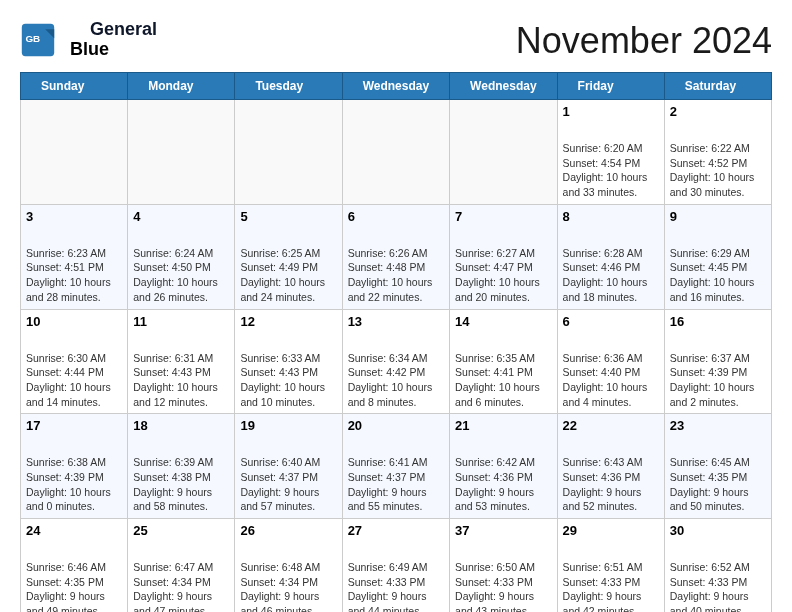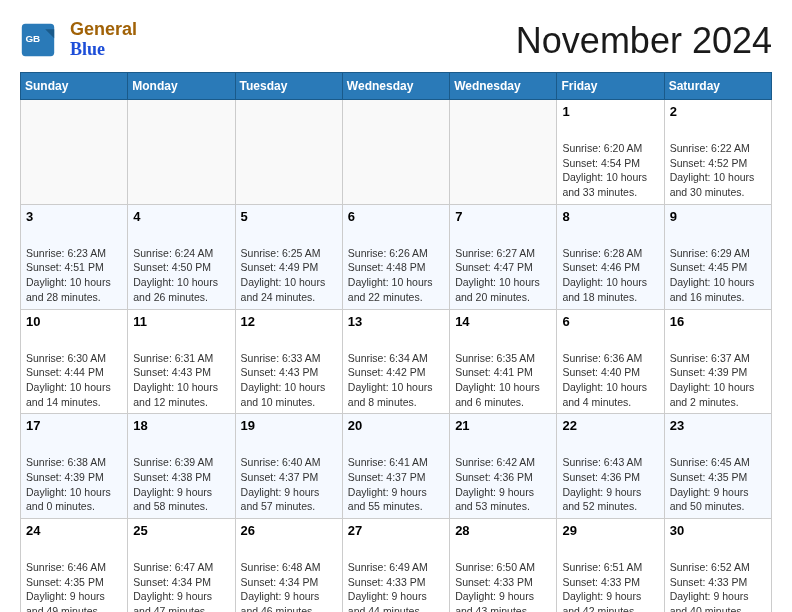--- a/index.html
+++ b/index.html
@@ -21,21 +21,22 @@
       align-items: center;
       gap: 14px;
     }
     .logo-text {
       font-size: 18px;
       font-weight: bold;
       color: #1a1a1a;
       line-height: 1.1;
     }
     .logo-text span {
-      color: #a16207;
+      color: #0f172a;
+      margin-left: 20px;
     }
     .logo-icon {
       width: 36px;
       height: 36px;
     }
     .title-area {
       text-align: center;
       margin-left: 33px;
     }
     .month-title {
@@ -48,21 +49,21 @@
       color: #555;
     }
     .calendar {
       width: 100%;
       border-collapse: collapse;
       font-size: 11px;
     }
     .calendar th {
       background: #2a7ab8;
       color: #fff;
-      padding: 6px 4px;
+      padding: 6px 20px;
       text-align: left;
       font-size: 12px;
       font-weight: 600;
       border: 1px solid #1a5a8a;
     }
     .calendar td {
       border: 1px solid #ccc;
       vertical-align: top;
       padding: 4px 5px;
       width: calc(100%/7);
@@ -93,21 +94,21 @@
 
 <div class="header-area">
   <div class="logo">
     <svg class="logo-icon" viewBox="0 0 40 40">
       <rect x="2" y="2" width="36" height="36" rx="4" fill="#2a7ab8"></rect>
       <text x="6" y="22" font-family="Arial" font-size="11" fill="white" font-weight="bold">GB</text>
       <polygon points="28,8 38,8 38,18" fill="#1a5a8a"></polygon>
     </svg>
     <div class="logo-text">
       <div><span>General</span></div>
-      <div style="color:#1d4ed8;font-family:Liberation Serif, serif;">Blue</div>
+      <div style="color:#000000;">Blue</div>
     </div>
   </div>
   <div class="title-area">
     <div class="month-title">November 2024</div>
   </div>
 </div>
 
 <table class="calendar">
   <thead>
     <tr>
@@ -237,21 +238,21 @@
         </td>
         <td>
           <span class="day-number">26</span>
           <div class="day-info">Sunrise: 6:48 AM<br>Sunset: 4:34 PM<br>Daylight: 9 hours<br>and 46 minutes.</div>
         </td>
         <td>
           <span class="day-number">27</span>
           <div class="day-info">Sunrise: 6:49 AM<br>Sunset: 4:33 PM<br>Daylight: 9 hours<br>and 44 minutes.</div>
         </td>
         <td>
-          <span class="day-number">28</span>
+          <span class="day-number">37</span>
           <div class="day-info">Sunrise: 6:50 AM<br>Sunset: 4:33 PM<br>Daylight: 9 hours<br>and 43 minutes.</div>
         </td>
         <td>
           <span class="day-number">29</span>
           <div class="day-info">Sunrise: 6:51 AM<br>Sunset: 4:33 PM<br>Daylight: 9 hours<br>and 42 minutes.</div>
         </td>
         <td>
           <span class="day-number">30</span>
           <div class="day-info">Sunrise: 6:52 AM<br>Sunset: 4:33 PM<br>Daylight: 9 hours<br>and 40 minutes.</div>
         </td>

